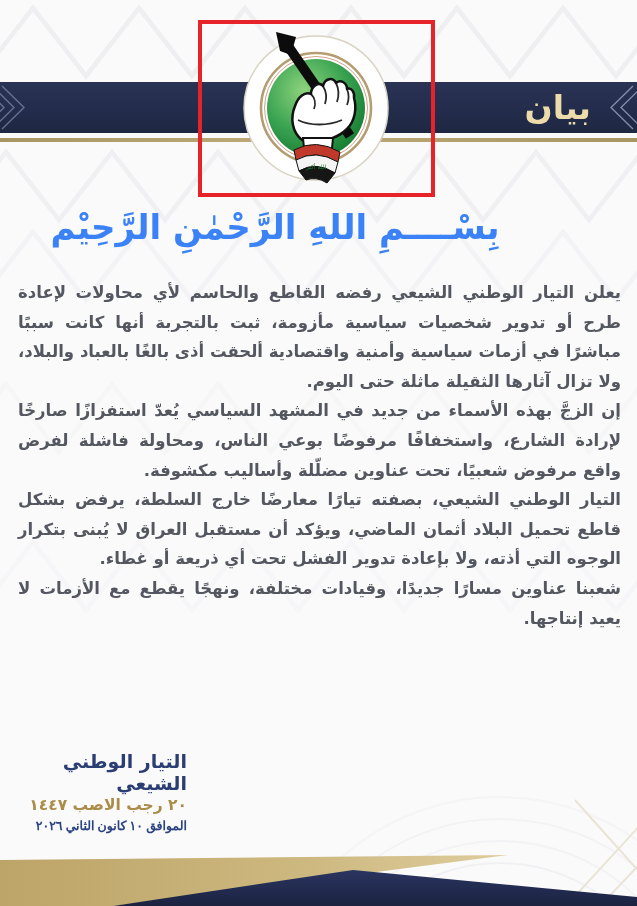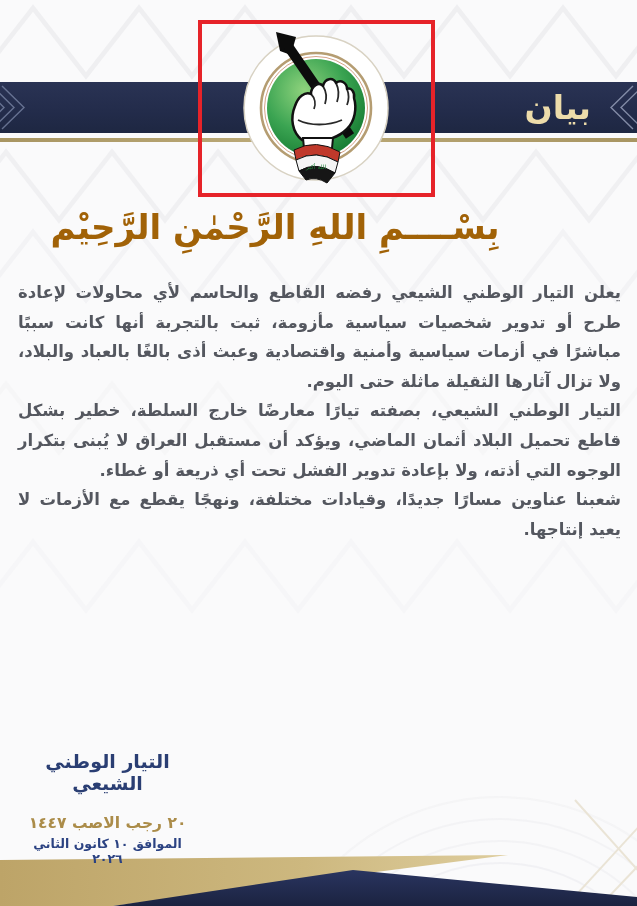--- a/index.html
+++ b/index.html
@@ -34,39 +34,39 @@
 
   
   .red-box{
     position:absolute;left:198px;top:20px;width:237px;height:177px;
     border:4px solid #e62329;box-sizing:border-box;z-index:4;
   }
 
   
   .bismillah{
     position:absolute;left:0;top:207px;width:550px;text-align:center;
-    font-size:34px;font-weight:bold;color:#a16207;direction:rtl;z-index:2;
+    font-size:34px;font-weight:bold;color:#3b82f6;direction:rtl;z-index:2;
   }
 
   
   .statement{
     position:absolute;left:18px;right:16px;top:278px;z-index:2;
     direction:rtl;text-align:justify;
     font-size:16.5px;line-height:29.6px;font-weight:bold;color:#54575f;
   }
   .statement p{margin:0;}
 
   
   .signature{
-    position:absolute;left:20px;top:750px;width:175px;text-align:center;
+    position:absolute;left:12px;top:750px;width:175px;text-align:right;
     direction:rtl;z-index:2;
   }
   .sig-name{font-size:19px;font-weight:bold;color:#2a3e73;}
-  .sig-hijri{font-size:15.5px;font-weight:bold;color:#ab8c49;margin-top:20px;}
-  .sig-greg{font-size:12.5px;font-weight:bold;color:#2b4282;margin-top:4px;}
+  .sig-hijri{font-size:15.5px;font-weight:bold;color:#ab8c49;margin-top:2px;}
+  .sig-greg{font-size:12.5px;font-weight:bold;color:#2b4282;margin-top:4px;font-family:Liberation Serif, serif;}
 
   
   .footer-shapes{position:absolute;left:0;top:786px;width:637px;height:120px;z-index:1;}
 </style>
 </head>
 <body>
 
 <div class="page">
 
   <svg class="bg-decor" width="637" height="906" viewBox="0 0 637 906">
@@ -142,22 +142,23 @@
     <path d="M60 132 Q80 121 102 134 L99 145 Q80 133 63 143 Z" fill="#f4f4f4" stroke="#111" stroke-width="1"></path>
     <path d="M63 143 Q80 133 99 145 L91 155 Q80 148 70 152 Z" fill="#161616" stroke="#111" stroke-width="1"></path>
     <text x="80" y="141" font-size="6" fill="#1d7d36" text-anchor="middle" font-family="DejaVu Sans, sans-serif">الله أكبر</text>
   </svg>
 
   <div class="red-box"></div>
 
   <div class="bismillah">بِسْــــمِ اللهِ الرَّحْمٰنِ الرَّحِيْم</div>
 
   <div class="statement">
-    <p>يعلن التيار الوطني الشيعي رفضه القاطع والحاسم لأي محاولات لإعادة طرح أو تدوير شخصيات سياسية مأزومة، ثبت بالتجربة أنها كانت سببًا مباشرًا في أزمات سياسية وأمنية واقتصادية وعبث أذى بالغًا بالعباد والبلاد، ولا تزال آثارها الثقيلة ماثلة حتى اليوم.</p>
-    <p>التيار الوطني الشيعي، بصفته تيارًا معارضًا خارج السلطة، خطير بشكل قاطع تحميل البلاد أثمان الماضي، ويؤكد أن مستقبل العراق لا يُبنى بتكرار الوجوه التي أذته، ولا بإعادة تدوير الفشل تحت أي ذريعة أو غطاء.</p>
+    <p>يعلن التيار الوطني الشيعي رفضه القاطع والحاسم لأي محاولات لإعادة طرح أو تدوير شخصيات سياسية مأزومة، ثبت بالتجربة أنها كانت سببًا مباشرًا في أزمات سياسية وأمنية واقتصادية ألحقت أذى بالغًا بالعباد والبلاد، ولا تزال آثارها الثقيلة ماثلة حتى اليوم.</p>
+    <p>إن الزجَّ بهذه الأسماء من جديد في المشهد السياسي يُعدّ استفزازًا صارخًا لإرادة الشارع، واستخفافًا مرفوضًا بوعي الناس، ومحاولة فاشلة لفرض واقع مرفوض شعبيًا، تحت عناوين مضلّلة وأساليب مكشوفة.</p>
+    <p>التيار الوطني الشيعي، بصفته تيارًا معارضًا خارج السلطة، يرفض بشكل قاطع تحميل البلاد أثمان الماضي، ويؤكد أن مستقبل العراق لا يُبنى بتكرار الوجوه التي أذته، ولا بإعادة تدوير الفشل تحت أي ذريعة أو غطاء.</p>
     <p>شعبنا عناوين مسارًا جديدًا، وقيادات مختلفة، ونهجًا يقطع مع الأزمات لا يعيد إنتاجها.</p>
   </div>
 
   <div class="signature">
     <div class="sig-name">التيار الوطني الشيعي</div>
     <div class="sig-hijri">٢٠ رجب الاصب ١٤٤٧</div>
     <div class="sig-greg">الموافق ١٠ كانون الثاني ٢٠٢٦</div>
   </div>
 
   <svg class="footer-shapes" width="637" height="120" viewBox="0 0 637 120">

